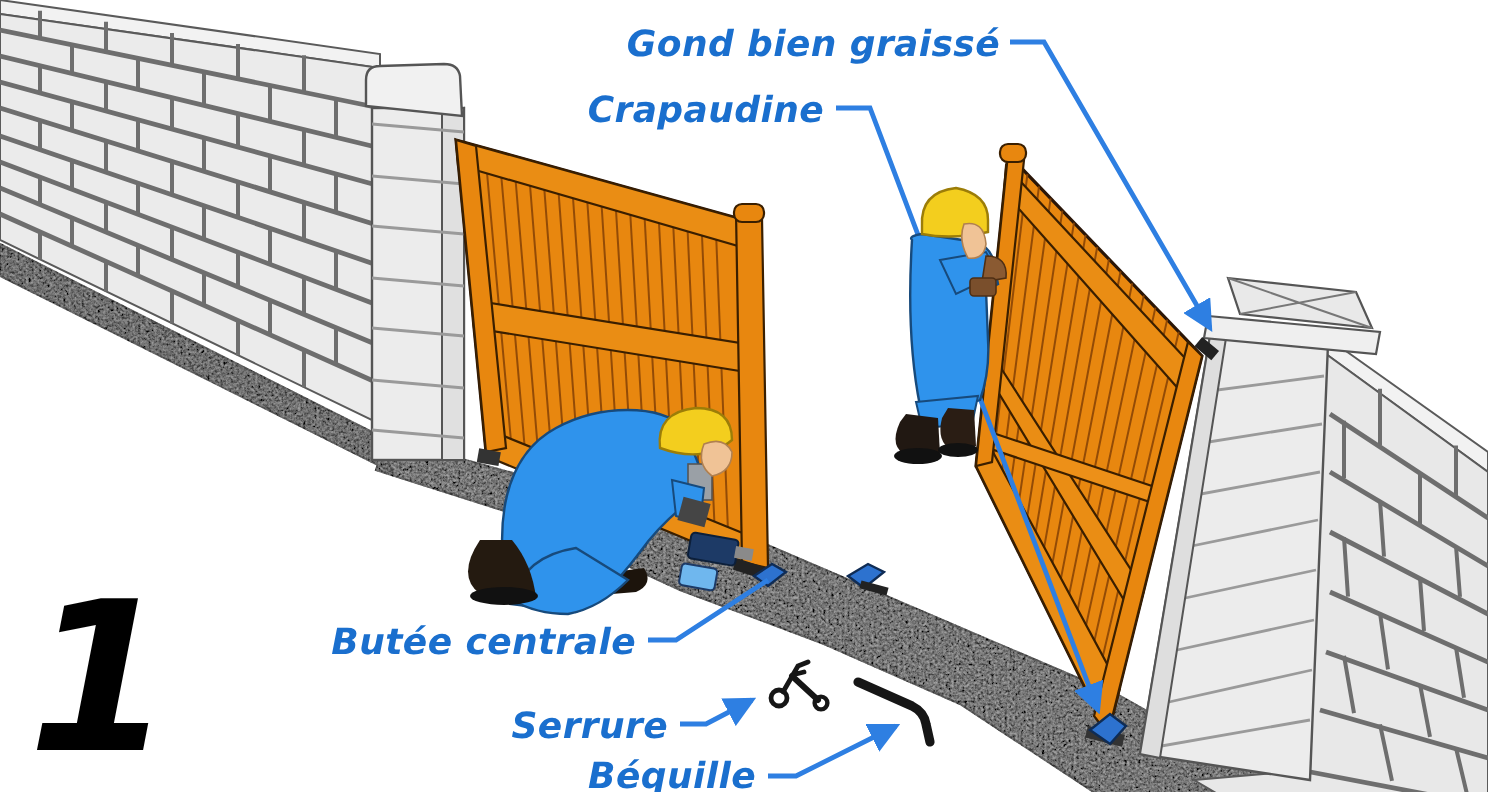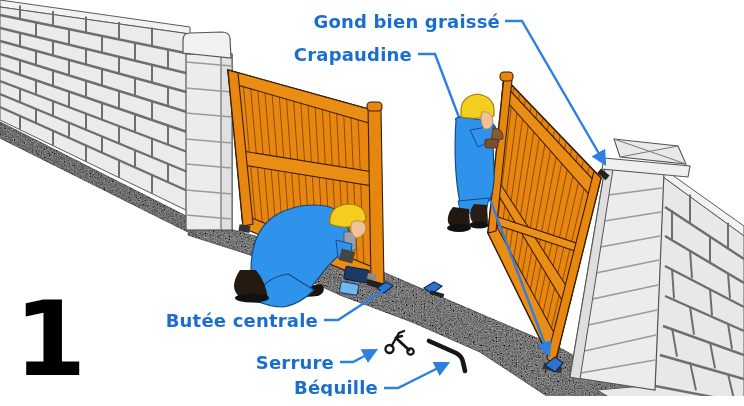--- a/index.html
+++ b/index.html
@@ -1,17 +1,17 @@
 <!DOCTYPE html>
 <html><head>
 <meta charset="utf-8">
 <style>
   html,body{margin:0;padding:0;background:#fff;}
   .canvas{position:relative;width:744px;height:396px;background:#fff;overflow:hidden;
-          font-family:"DejaVu Sans","Liberation Sans",sans-serif;}
+          font-family:"DejaVu Sans","Liberation Sans",sans-serif;font-style:italic;}
   svg{display:block;}
   .lbl{font-family:"DejaVu Sans","Liberation Sans",sans-serif;font-weight:bold;font-size:18px;letter-spacing:.2px;}
   .step{font-family:"DejaVu Sans","Liberation Sans",sans-serif;font-weight:bold;font-size:104px;}
 </style>
 </head>
 <body>
 
 <div class="canvas">
 <svg width="744" height="406" viewBox="0 0 744 406" xmlns="http://www.w3.org/2000/svg">
   <defs>

